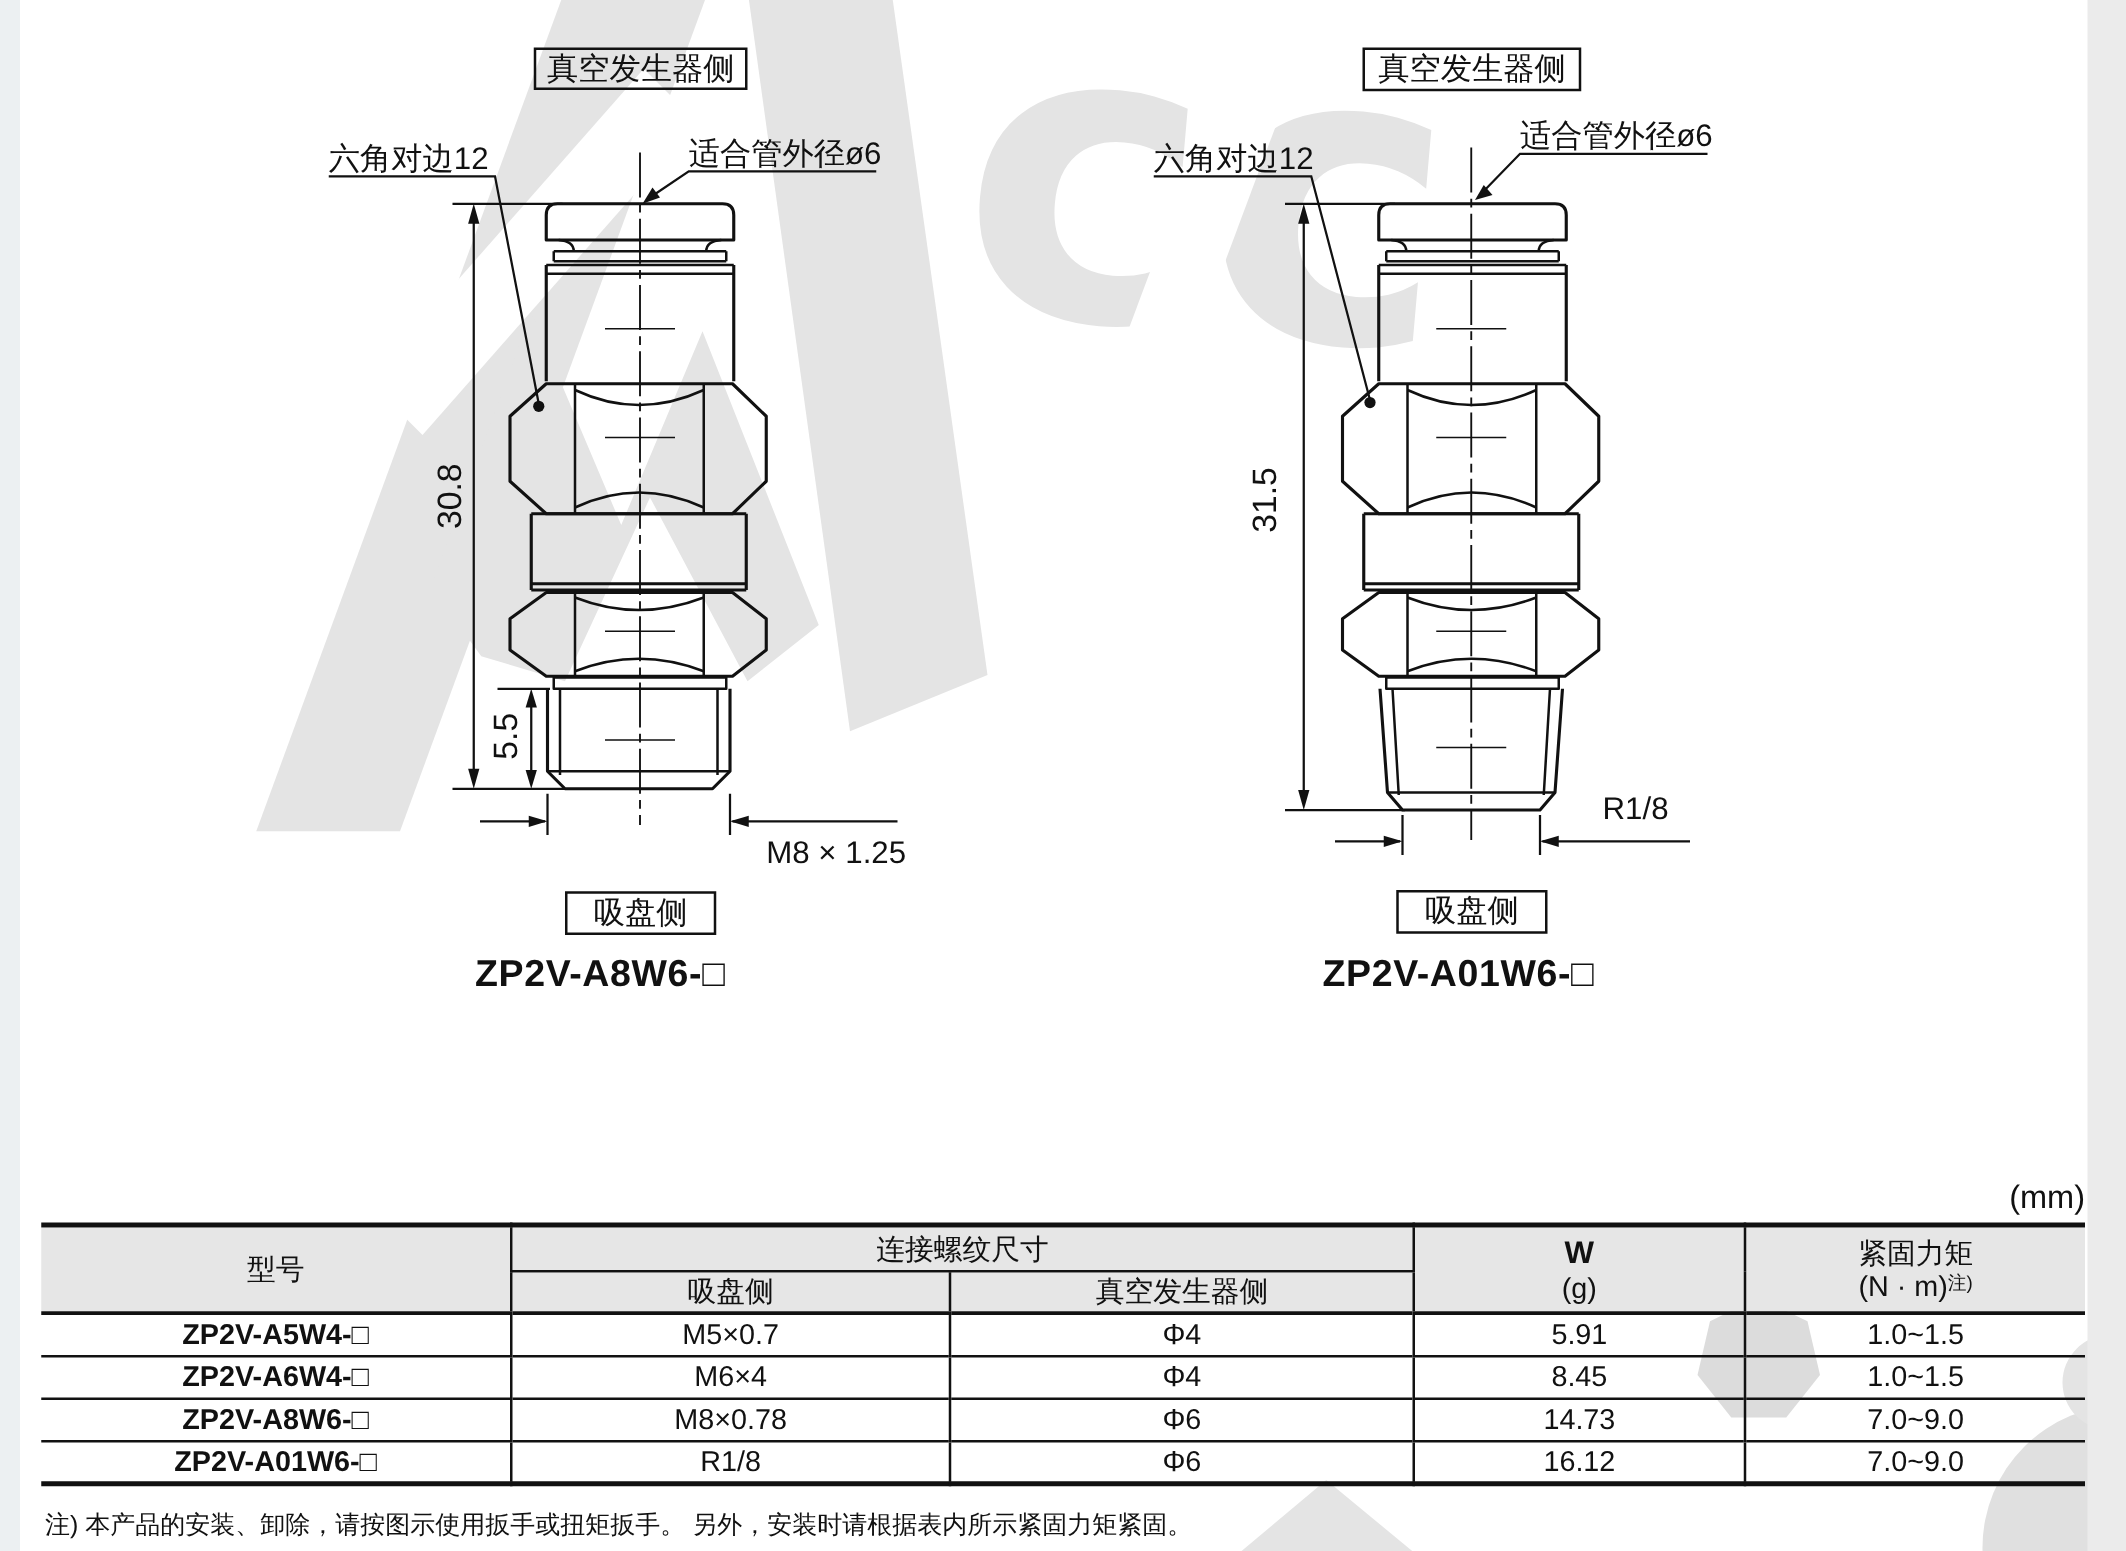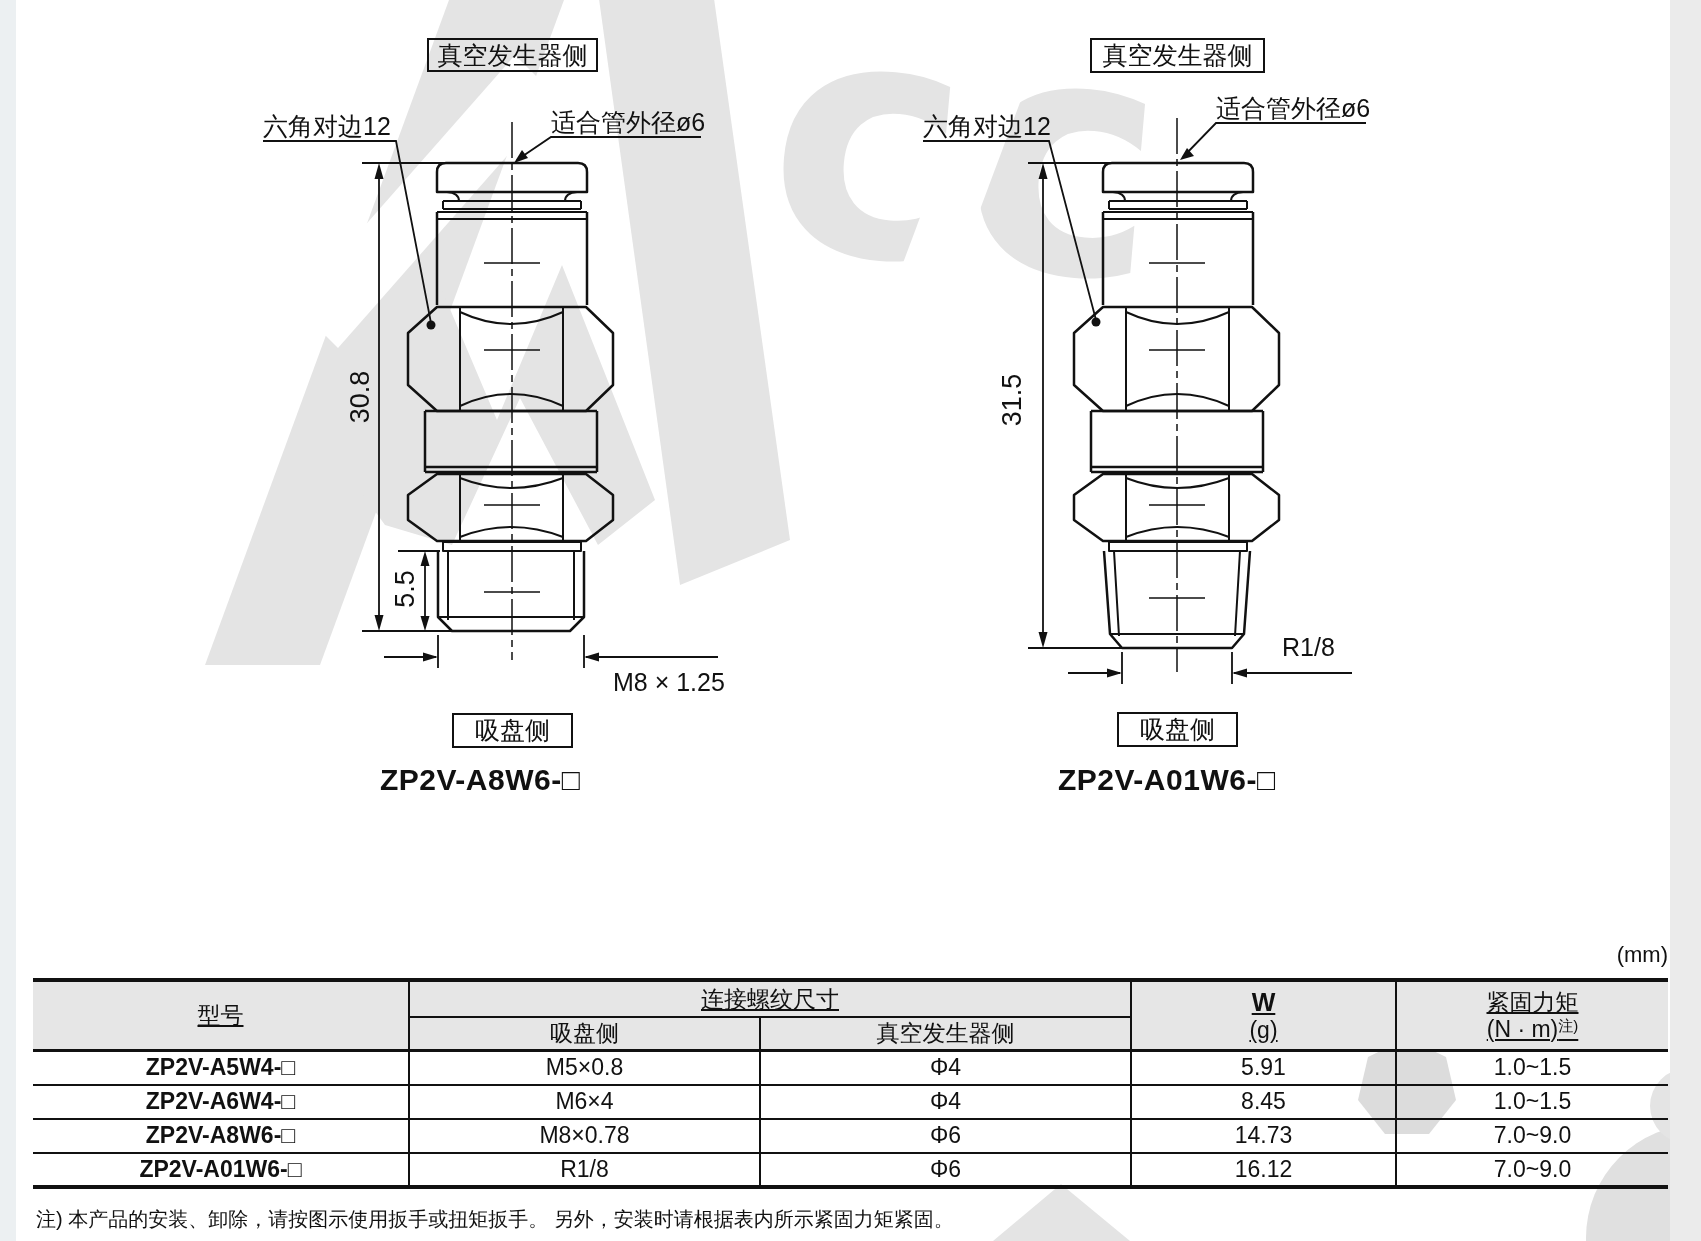--- a/index.html
+++ b/index.html
@@ -8,39 +8,39 @@
   .edge-strip-left{position:absolute;left:0;top:0;width:16px;height:1241px;background:#ecf0f2;z-index:30;}
   .edge-strip-right{position:absolute;left:1670px;top:0;width:31px;height:1241px;background:#ebebeb;z-index:30;}
   .wm-layer{position:absolute;left:0;top:0;z-index:1;}
   .art-layer{position:absolute;left:0;top:0;z-index:10;}
   .label{position:absolute;z-index:20;white-space:nowrap;color:#111;}
   .boxed{border:2px solid #111;text-align:center;font-size:25px;background:transparent;}
   .dim-rot{position:absolute;z-index:20;white-space:nowrap;font-size:27px;transform:translate(-50%,-50%) rotate(-90deg);}
   .dim-h{font-size:25px;}
   .callout{font-size:25px;}
   .model-name{position:absolute;z-index:20;font-size:30px;font-weight:bold;letter-spacing:0.5px;white-space:nowrap;}
-  .unit-label{position:absolute;z-index:20;font-size:22px;text-align:right;}
+  .unit-label{position:absolute;z-index:20;font-size:26px;text-align:right;}
   .note-text{position:absolute;z-index:20;font-size:20px;white-space:nowrap;}
 
   .table-wrap{position:absolute;left:33px;top:978px;width:1635px;z-index:15;}
   table.spec{border-collapse:collapse;table-layout:fixed;width:1635px;
     border-top:4px solid #111;border-bottom:4px solid #111;background:transparent;}
   table.spec th, table.spec td{padding:0;font-size:23px;color:#111;overflow:hidden;}
   table.spec th{background:#e6e6e6;font-weight:normal;text-align:center;}
   table.spec td{background:transparent;text-align:center;}
   th.vline, td.vline{border-left:2px solid #111;}
   th.hdr-bot{border-bottom:3px solid #111;}
   th.group-cell{border-bottom:2px solid #111;}
   tbody td{border-top:2px solid #111;}
   tbody tr:first-child td{border-top:3px solid #111;}
   td.model-cell{font-weight:bold;text-align:left;padding-left:20px;font-size:25px;}
   .two-line{line-height:1.15;}
   .w-main{font-weight:bold;font-size:25px;}
   sup.note-sup{font-size:15px;vertical-align:6px;}
-  tr.hrow1{height:37px;text-decoration:underline;} tr.hrow2{height:32px;} tr.drow{height:34px;}
+  tr.hrow1{height:37px;} tr.hrow2{height:32px;} tr.drow{height:34px;}
 </style>
 </head>
 <body>
 
 <div class="page">
 
   <svg class="wm-layer" width="1701" height="1241" viewBox="0 0 1701 1241">
     <g fill="#e4e4e4" stroke="none">
       <polygon points="460,-30 575,-30 320,665 205,665"></polygon>
       <polygon points="595,-30 710,-30 790,540 680,585"></polygon>
@@ -211,21 +211,21 @@
           </th>
         </tr>
         <tr class="hrow2">
           <th class="vline hdr-bot">吸盘侧</th>
           <th class="vline hdr-bot">真空发生器侧</th>
         </tr>
       </thead>
       <tbody>
         <tr class="drow">
           <td class="model-cell">ZP2V-A5W4-□</td>
-          <td class="vline">M5×0.8</td>
+          <td class="vline">M5×0.7</td>
           <td class="vline">Φ4</td>
           <td class="vline">5.91</td>
           <td class="vline">1.0~1.5</td>
         </tr>
         <tr class="drow">
           <td class="model-cell">ZP2V-A6W4-□</td>
           <td class="vline">M6×4</td>
           <td class="vline">Φ4</td>
           <td class="vline">8.45</td>
           <td class="vline">1.0~1.5</td>

